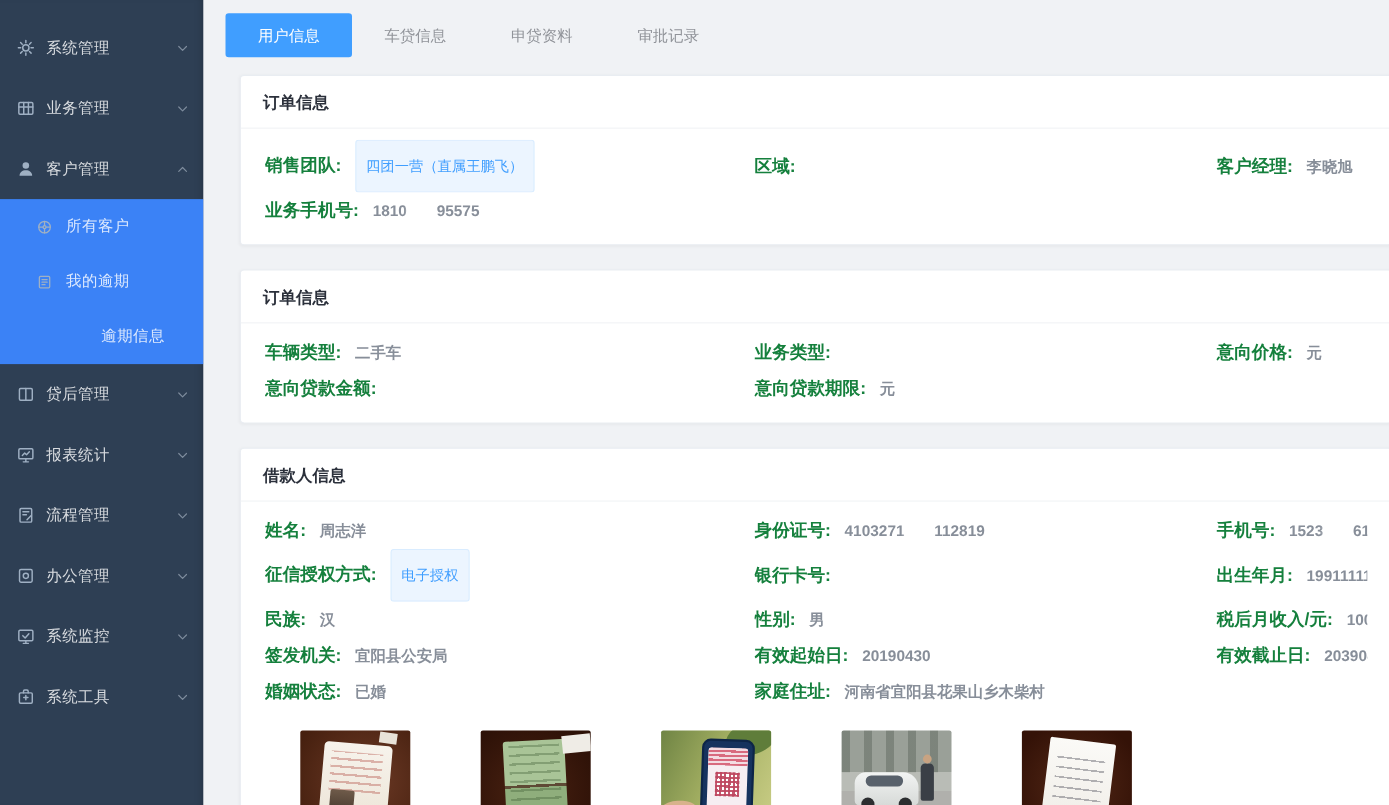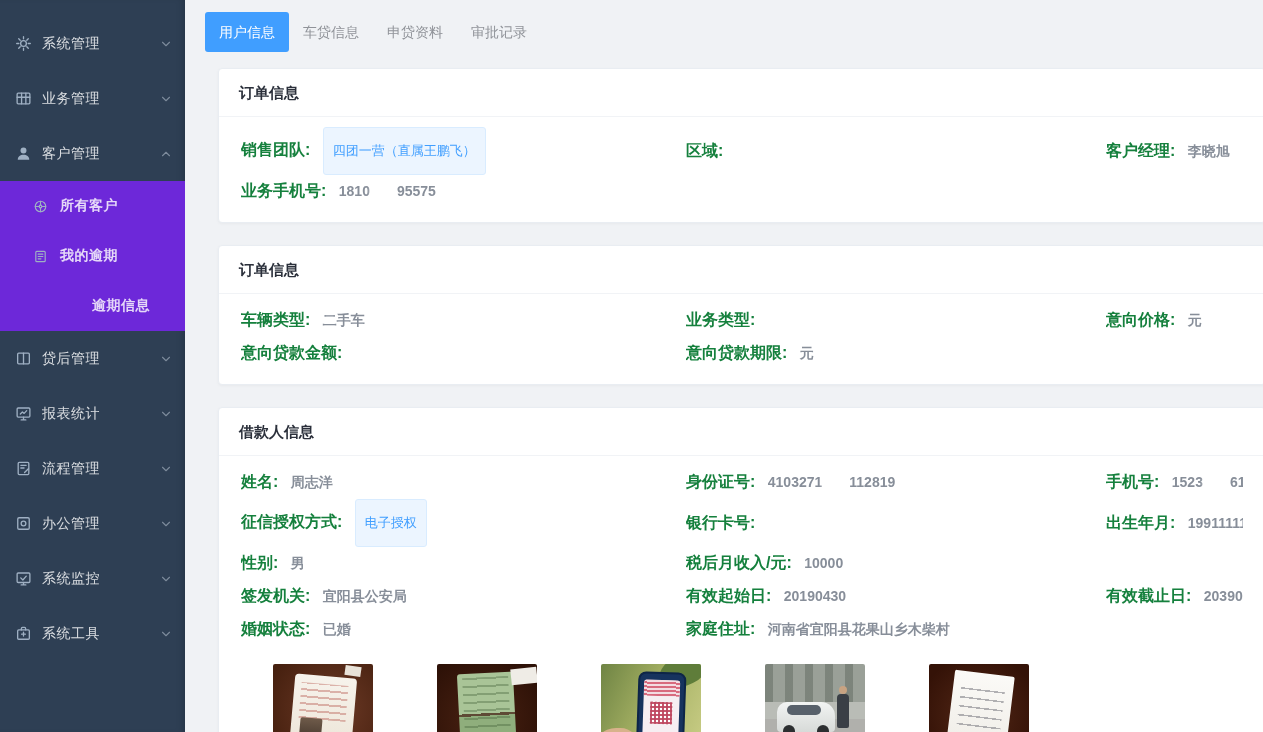--- a/index.html
+++ b/index.html
@@ -14,30 +14,30 @@
     padding-top:16px;box-sizing:border-box;color:rgba(255,255,255,.82);
     box-shadow:inset -6px 0 8px -6px rgba(0,0,0,.25);
   }
   .menu-item{
     height:55px;display:flex;align-items:center;padding:0 12px 0 15px;
     font-size:14px;cursor:pointer;white-space:nowrap;
   }
   .menu-item .micon{width:17px;height:17px;margin-right:10px;color:#9fb0c3;flex:none;display:flex;align-items:center;}
   .menu-item .mlabel{flex:1;letter-spacing:.5px;}
   .menu-item .chev{color:#7d8b9c;width:14px;height:14px;flex:none;}
-  .submenu{background:#6d28d9;font-weight:bold;}
+  .submenu{background:#3b82f6;}
   .submenu .menu-item{height:50px;padding-left:33px;}
   .submenu .menu-item .micon{width:15px;height:15px;margin-right:12px;color:#9fb0c3;}
   .submenu .menu-item.noicon{padding-left:92px;}
   svg.ic{width:100%;height:100%;stroke:currentColor;fill:none;stroke-width:1.25;stroke-linecap:round;stroke-linejoin:round;}
   svg.ic.fill{fill:currentColor;stroke:none;}
   
   .main{flex:1;background:#f0f2f5;padding:12px 0 0 20px;box-sizing:border-box;overflow:hidden;position:relative;}
   .tabs{display:flex;height:40px;margin-bottom:16px;}
-  .tab{width:84px;text-align:center;line-height:40px;font-size:14px;color:#909399;cursor:pointer;}
+  .tab{width:115px;text-align:center;line-height:40px;font-size:14px;color:#909399;cursor:pointer;}
   .tab.active{background:#409eff;color:#fff;border-radius:3px;}
   .card{
     background:#fff;border:1px solid #e9edf2;border-radius:4px;
     margin:0 -3px 22px 13px;box-shadow:0 1px 3px rgba(0,0,0,.04);
   }
   .card-title{font-size:15px;font-weight:bold;color:#2b303b;padding:15px 20px 13px;border-bottom:1px solid #f1f3f6;}
   .card-body{padding:10px 22px 14px;}
   .frow{display:grid;grid-template-columns:445px 420px 1fr;min-height:33px;align-items:center;}
   .lbl{font-weight:bold;color:#15803d;font-size:16px;margin-right:8px;}
   .val{color:#878e99;font-size:14px;font-weight:bold;}
@@ -330,20 +330,24 @@
           <span class="lbl">银行卡号:</span>
           <span class="val"></span>
         </div>
         <div class="cell">
           <span class="lbl">出生年月:</span>
           <span class="val">19911111</span>
         </div>
       </div>
       <div class="frow">
         <div class="cell">
+          <span class="lbl">民族:</span>
+          <span class="val">汉</span>
+        </div>
+        <div class="cell">
           <span class="lbl">性别:</span>
           <span class="val">男</span>
         </div>
         <div class="cell">
           <span class="lbl">税后月收入/元:</span>
           <span class="val">10000</span>
         </div>
       </div>
       <div class="frow">
         <div class="cell">

